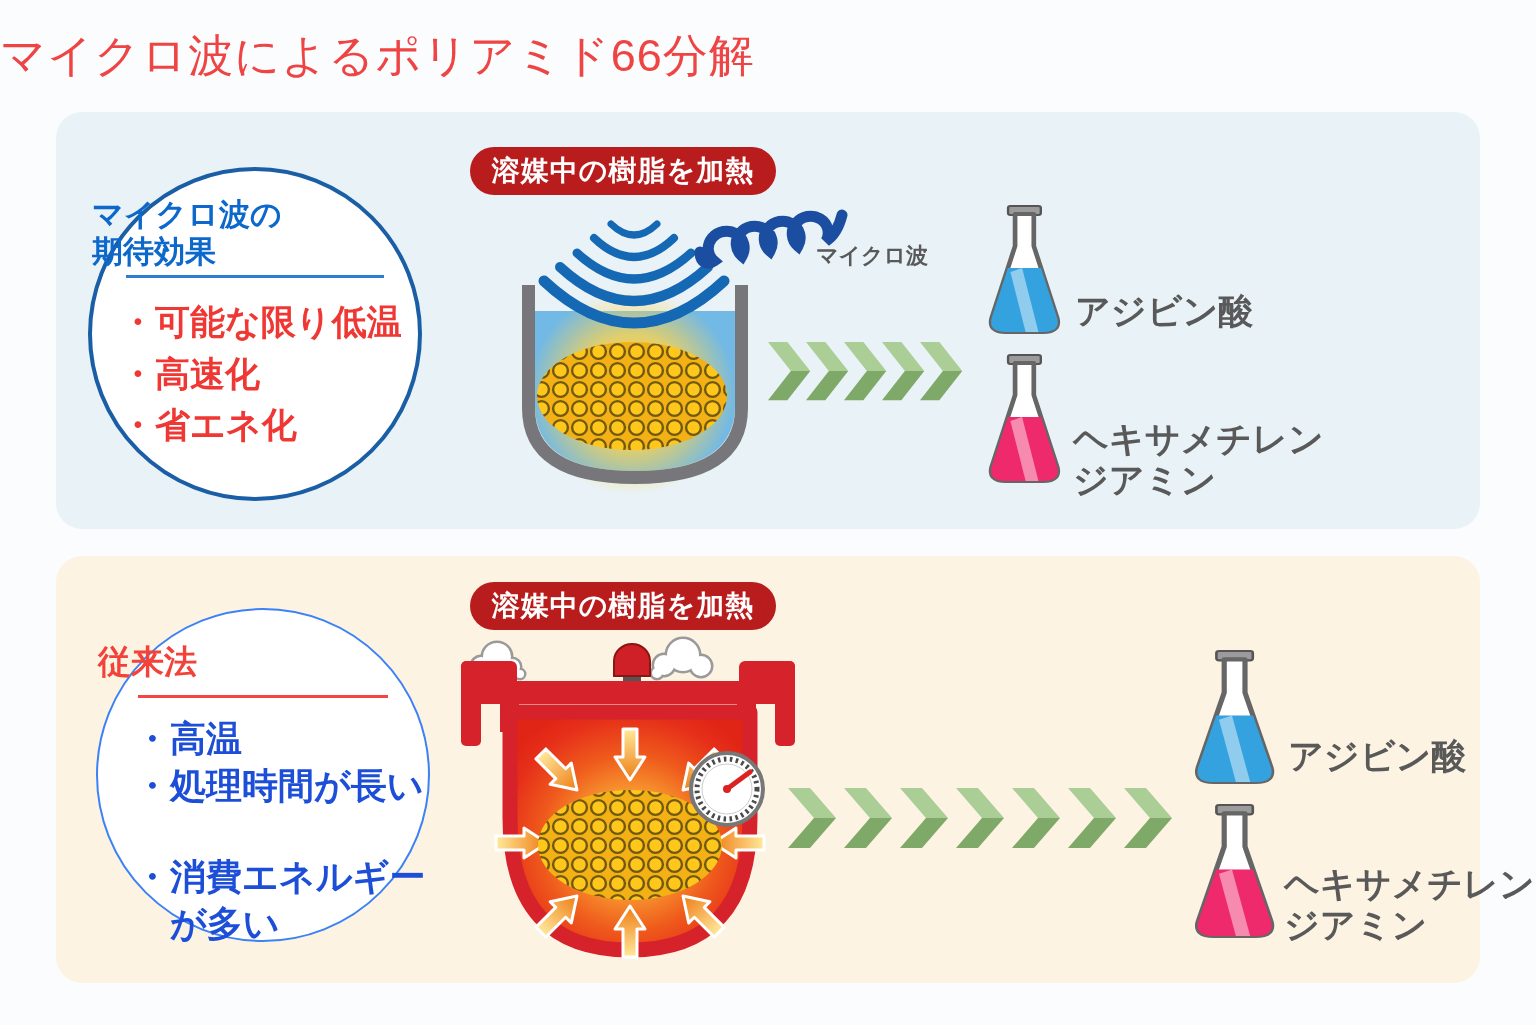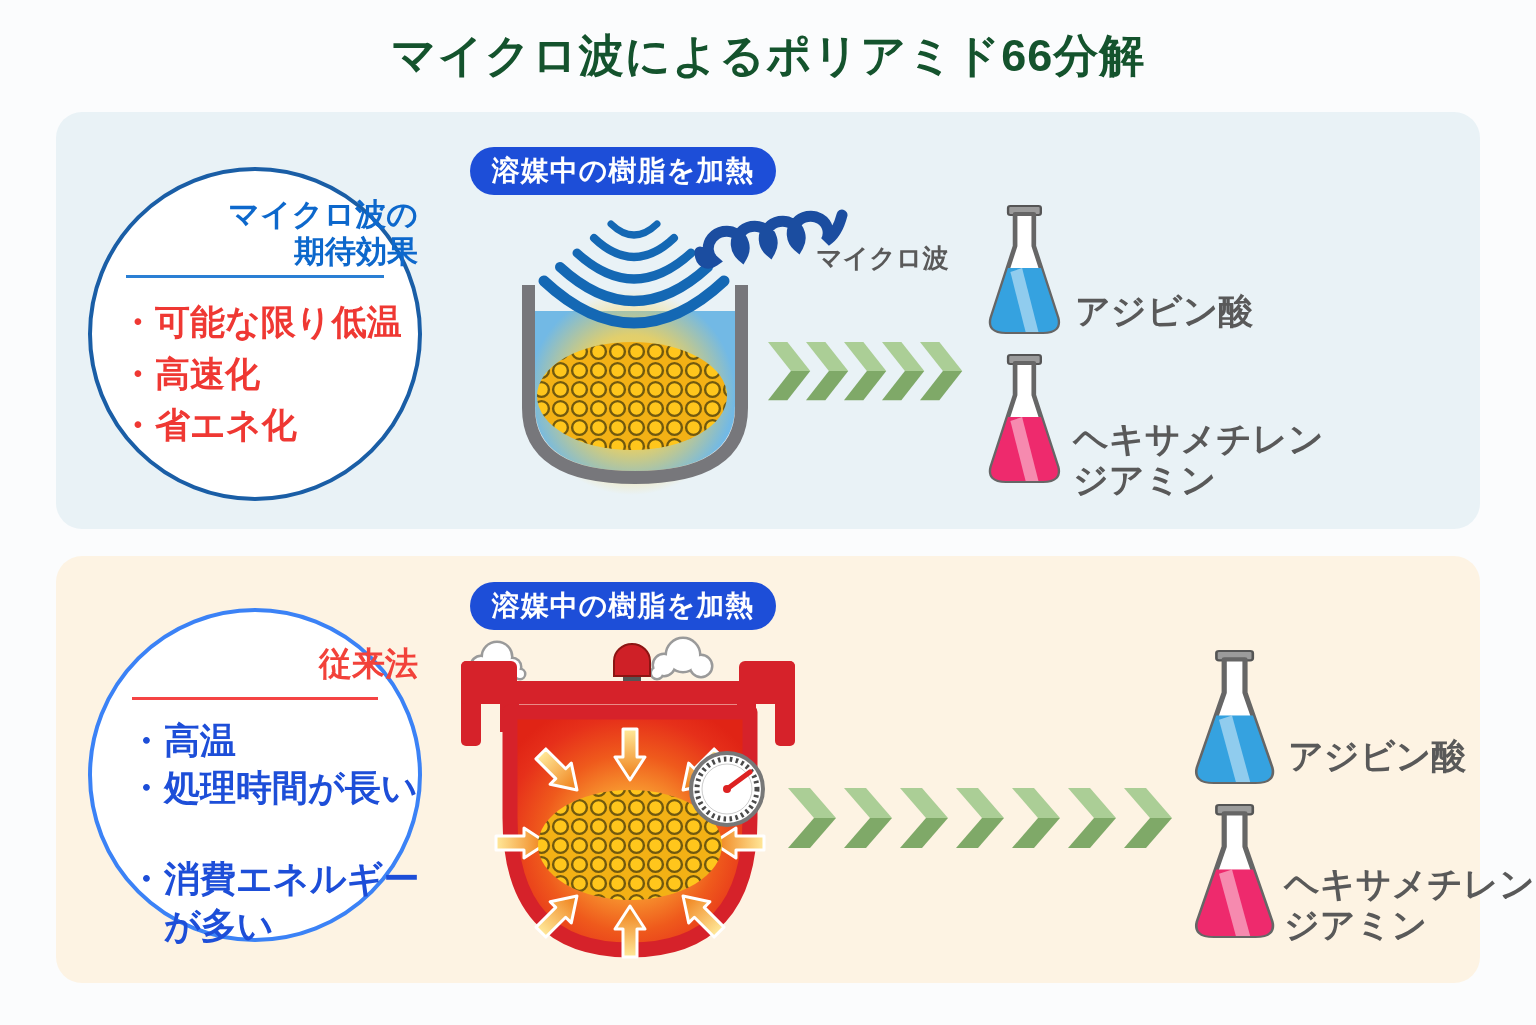--- a/index.html
+++ b/index.html
@@ -3,51 +3,51 @@
 <meta charset="utf-8">
 <style>
   html,body{margin:0;padding:0;background:#ffffff;}
   .stage{
     position:relative;width:1536px;height:1025px;overflow:hidden;
     background:#fbfcfd;
     font-family:"Liberation Sans","DejaVu Sans",sans-serif;
   }
   .abs{position:absolute;}
   .page-title{
-    left:0;right:0;top:26px;text-align:center;
-    font-size:45px;font-weight:bold;color:#14532d;letter-spacing:1px;
+    left:0;right:0;top:26px;
+    font-size:45px;font-weight:normal;color:#ef4444;letter-spacing:1px;
   }
   .panel{border-radius:26px;}
   .panel-blue{left:56px;top:112px;width:1424px;height:417px;background:#e9f2f6;}
   .panel-cream{left:56px;top:556px;width:1424px;height:427px;background:#fdf3e3;}
   .bubble{
     width:334px;height:334px;border-radius:50%;background:#ffffff;box-sizing:border-box;
   }
   .bubble-mw{left:88px;top:167px;border:4px solid #1a5ea6;}
-  .bubble-conv{left:88px;top:608px;border:4px solid #3b82f6;}
+  .bubble-conv{left:96px;top:608px;border:2px solid #3b82f6;}
   .bubble-title{
-    left:0;right:0;text-align:right;font-weight:bold;white-space:pre-line;line-height:1.18;
+    left:0;right:0;text-align:left;font-weight:bold;white-space:pre-line;line-height:1.18;
   }
   .bubble-mw .bubble-title{top:26px;font-size:31px;color:#0d68cc;}
   .bubble-conv .bubble-title{top:33px;font-size:33px;color:#f2423a;}
   .bubble-rule{height:3px;}
   .bubble-mw .bubble-rule{left:34px;right:34px;top:104px;background:#2a7fd4;}
   .bubble-conv .bubble-rule{left:40px;right:40px;top:85px;background:#f54444;}
   .bullet{font-weight:bold;line-height:1.3;padding-left:36px;text-indent:-36px;width:300px;}
   .bullet-red{color:#ef3833;font-size:35px;}
   .bullet-gray{color:#1d4ed8;font-size:36px;}
   .badge{
-    width:306px;height:48px;border-radius:25px;background:#1d4ed8;
+    width:306px;height:48px;border-radius:25px;background:#b91c1c;
     color:#ffffff;font-weight:bold;font-size:28px;text-align:center;line-height:48px;
     letter-spacing:1px;
   }
   .badge-mw{left:470px;top:147px;}
   .badge-conv{left:470px;top:582px;}
   .lbl{font-weight:bold;color:#595959;white-space:pre-line;line-height:1.18;}
-  .lbl-wave{left:816px;top:243px;font-size:26px;}
+  .lbl-wave{left:816px;top:243px;font-size:22px;}
   .lbl-flask{font-size:35px;}
   .art{left:0;top:0;pointer-events:none;}
 </style>
 </head>
 <body>
 
 <div class="stage">
 
   <div class="abs page-title">マイクロ波によるポリアミド66分解</div>
 

